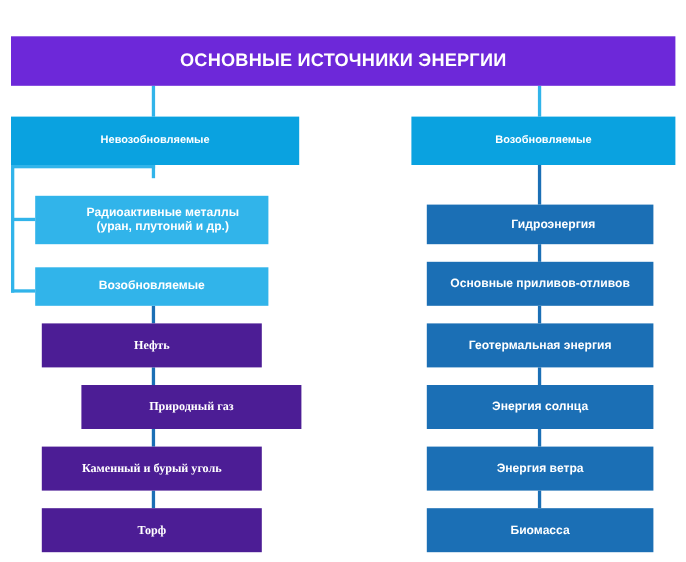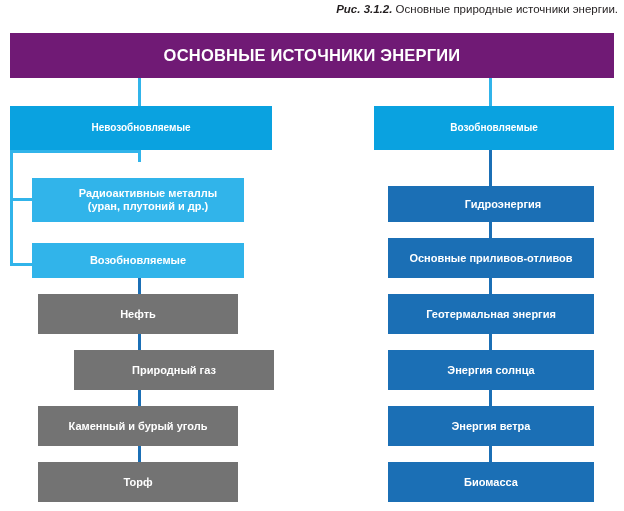--- a/index.html
+++ b/index.html
@@ -38,62 +38,60 @@
     position: absolute;
     box-sizing: border-box;
     display: flex;
     align-items: center;
     justify-content: center;
     text-align: center;
     color: #ffffff;
     line-height: 1.18;
   }
   .lvl0 {
-    background: #701a75;
+    background: #6d28d9;
     font-size: 16.5px;
     font-weight: bold;
     letter-spacing: 0.2px;
   }
   .lvl1 {
     background: #0aa2e0;
     font-size: 10px;
     font-weight: bold;
   }
   .lvl2 {
     background: #31b4ea;
     font-size: 11px;
     font-weight: bold;
   }
   .lvl3 {
-    background: #737373;
+    background: #4c1d95;
     font-size: 11px;
     font-weight: bold;
+    font-family: Liberation Serif, serif;
   }
   .lvl2r {
     background: #1b6fb5;
     font-size: 11px;
     font-weight: bold;
   }
   .conn {
     position: absolute;
     background: #31b4ea;
   }
   .conn-dark {
     position: absolute;
     background: #1b6fb5;
   }
 </style>
 </head>
 <body>
 
 <div id="stage">
 
-  <div class="caption">
-    <b>Рис. 3.1.2.</b><i> Основные природные источники энергии.</i>
-  </div>
 
   <div class="conn" style="left:138px; top:78px; width:3px; height:28px;"></div>
   <div class="conn" style="left:489px; top:78px; width:3px; height:28px;"></div>
 
   <div class="conn" style="left:10px; top:150px; width:3px; height:116px;"></div>
   <div class="conn" style="left:138px; top:150px; width:3px; height:12px;"></div>
   <div class="conn" style="left:10px; top:150px; width:131px; height:3px;"></div>
   <div class="conn" style="left:10px; top:198px; width:22px; height:3px;"></div>
   <div class="conn" style="left:10px; top:263px; width:22px; height:3px;"></div>
 

